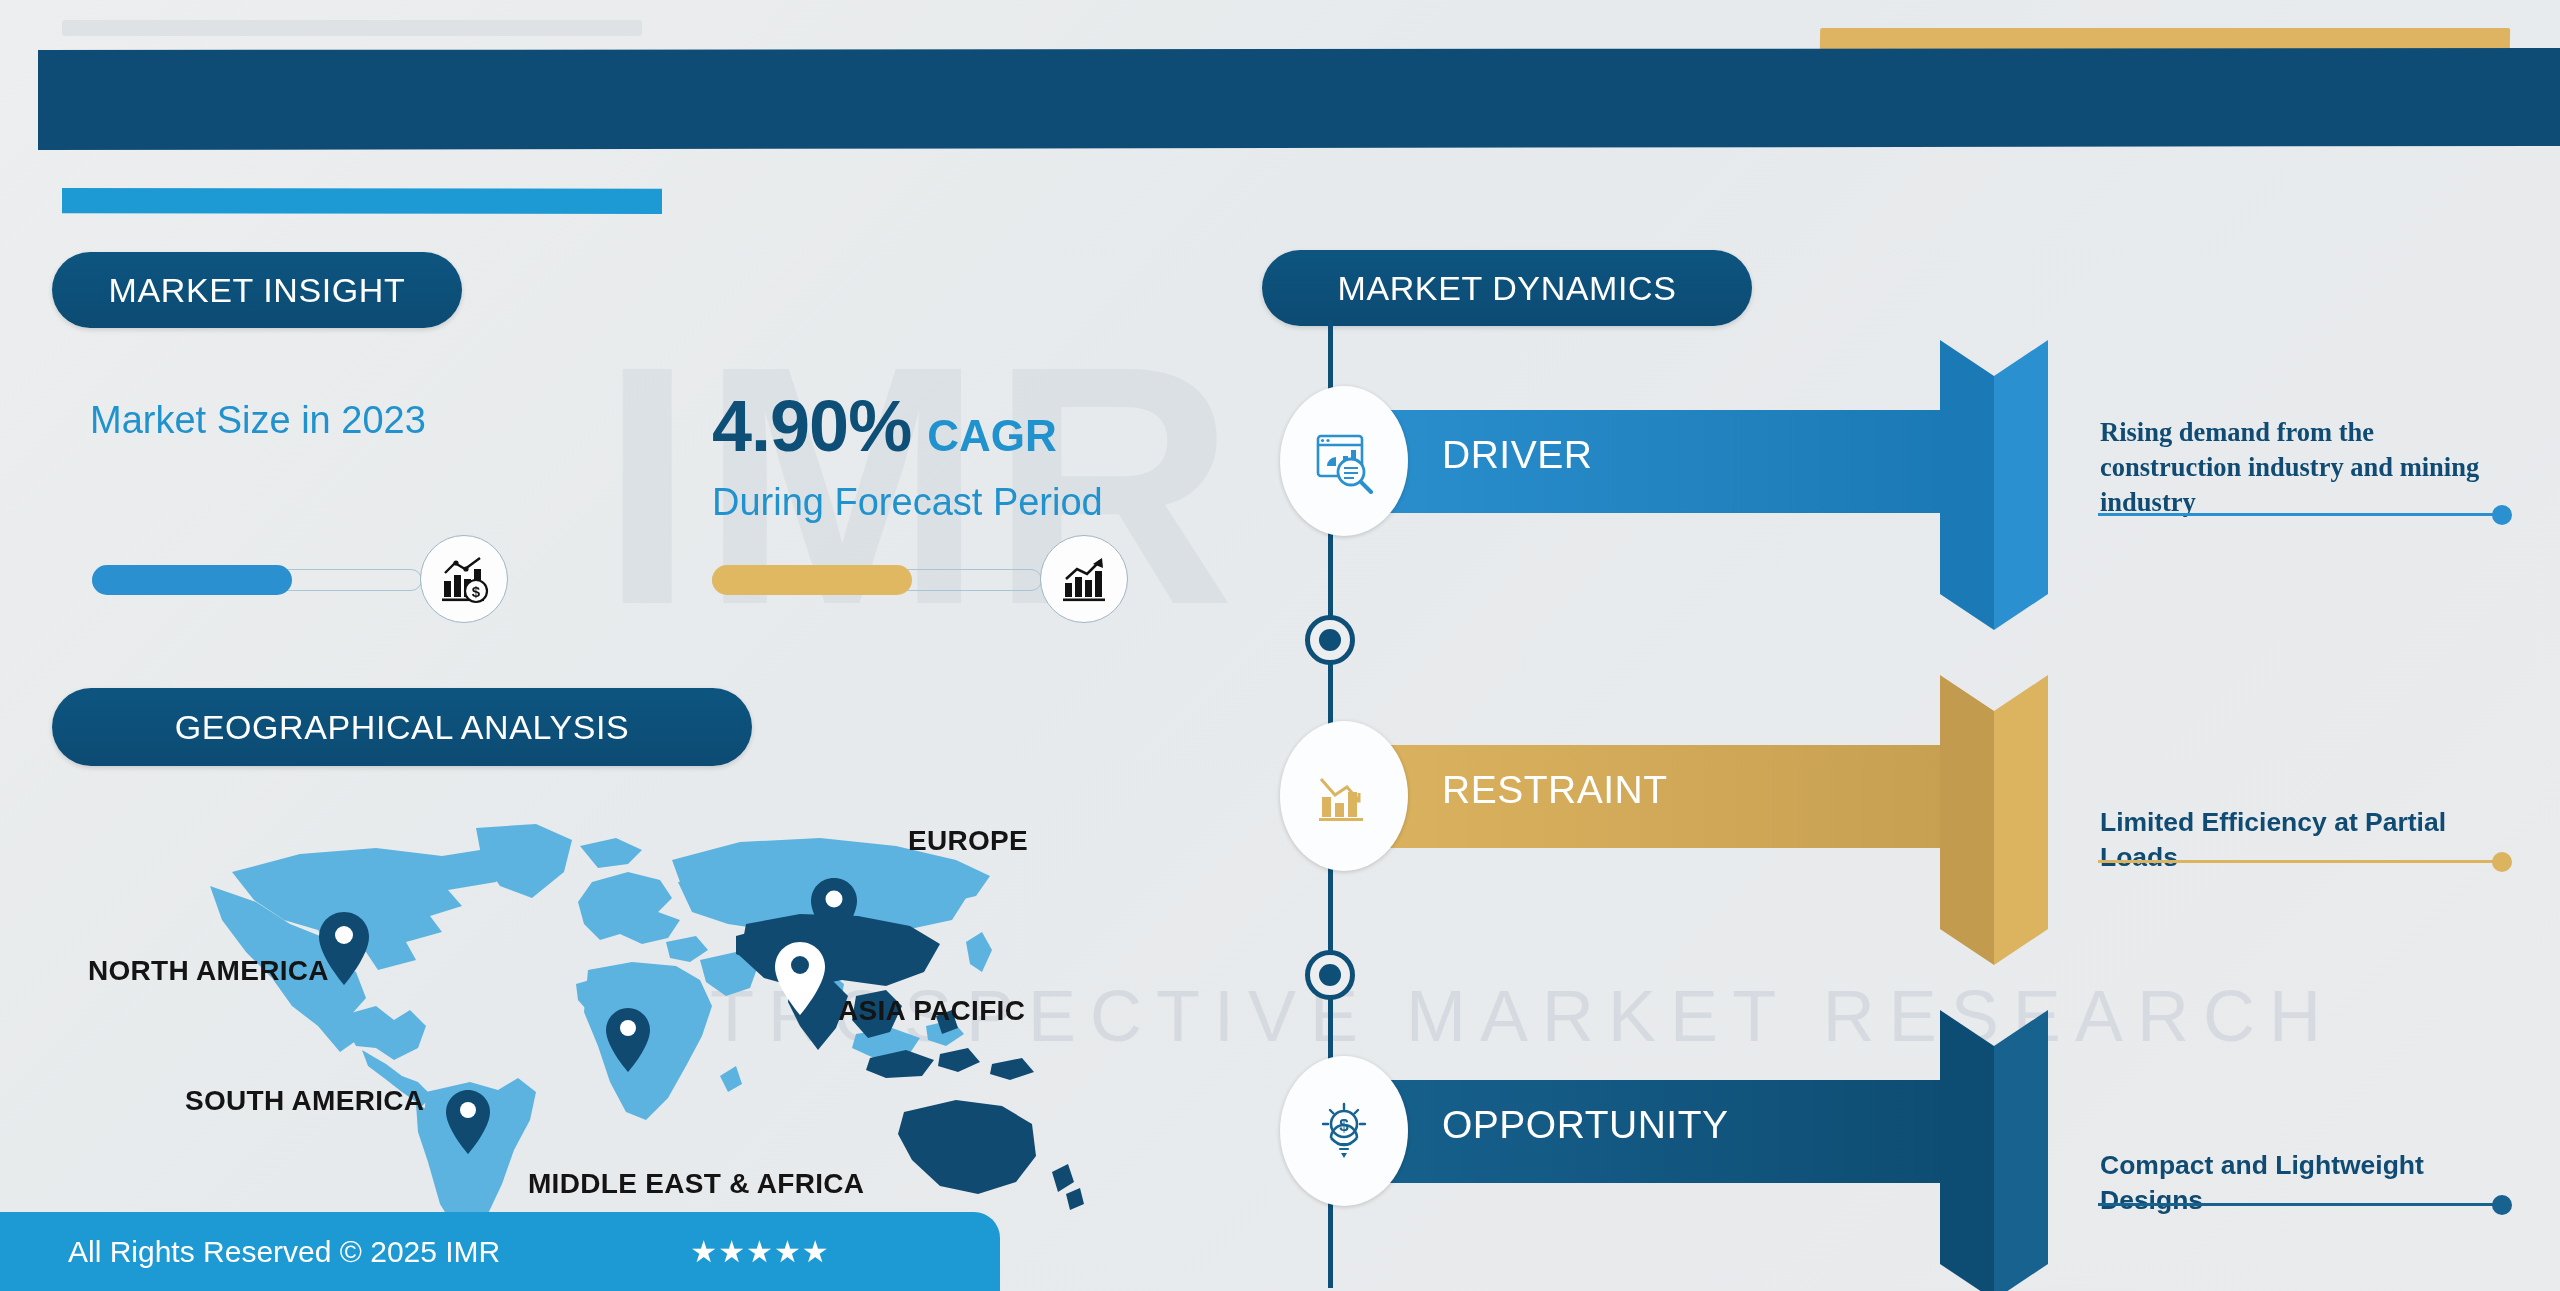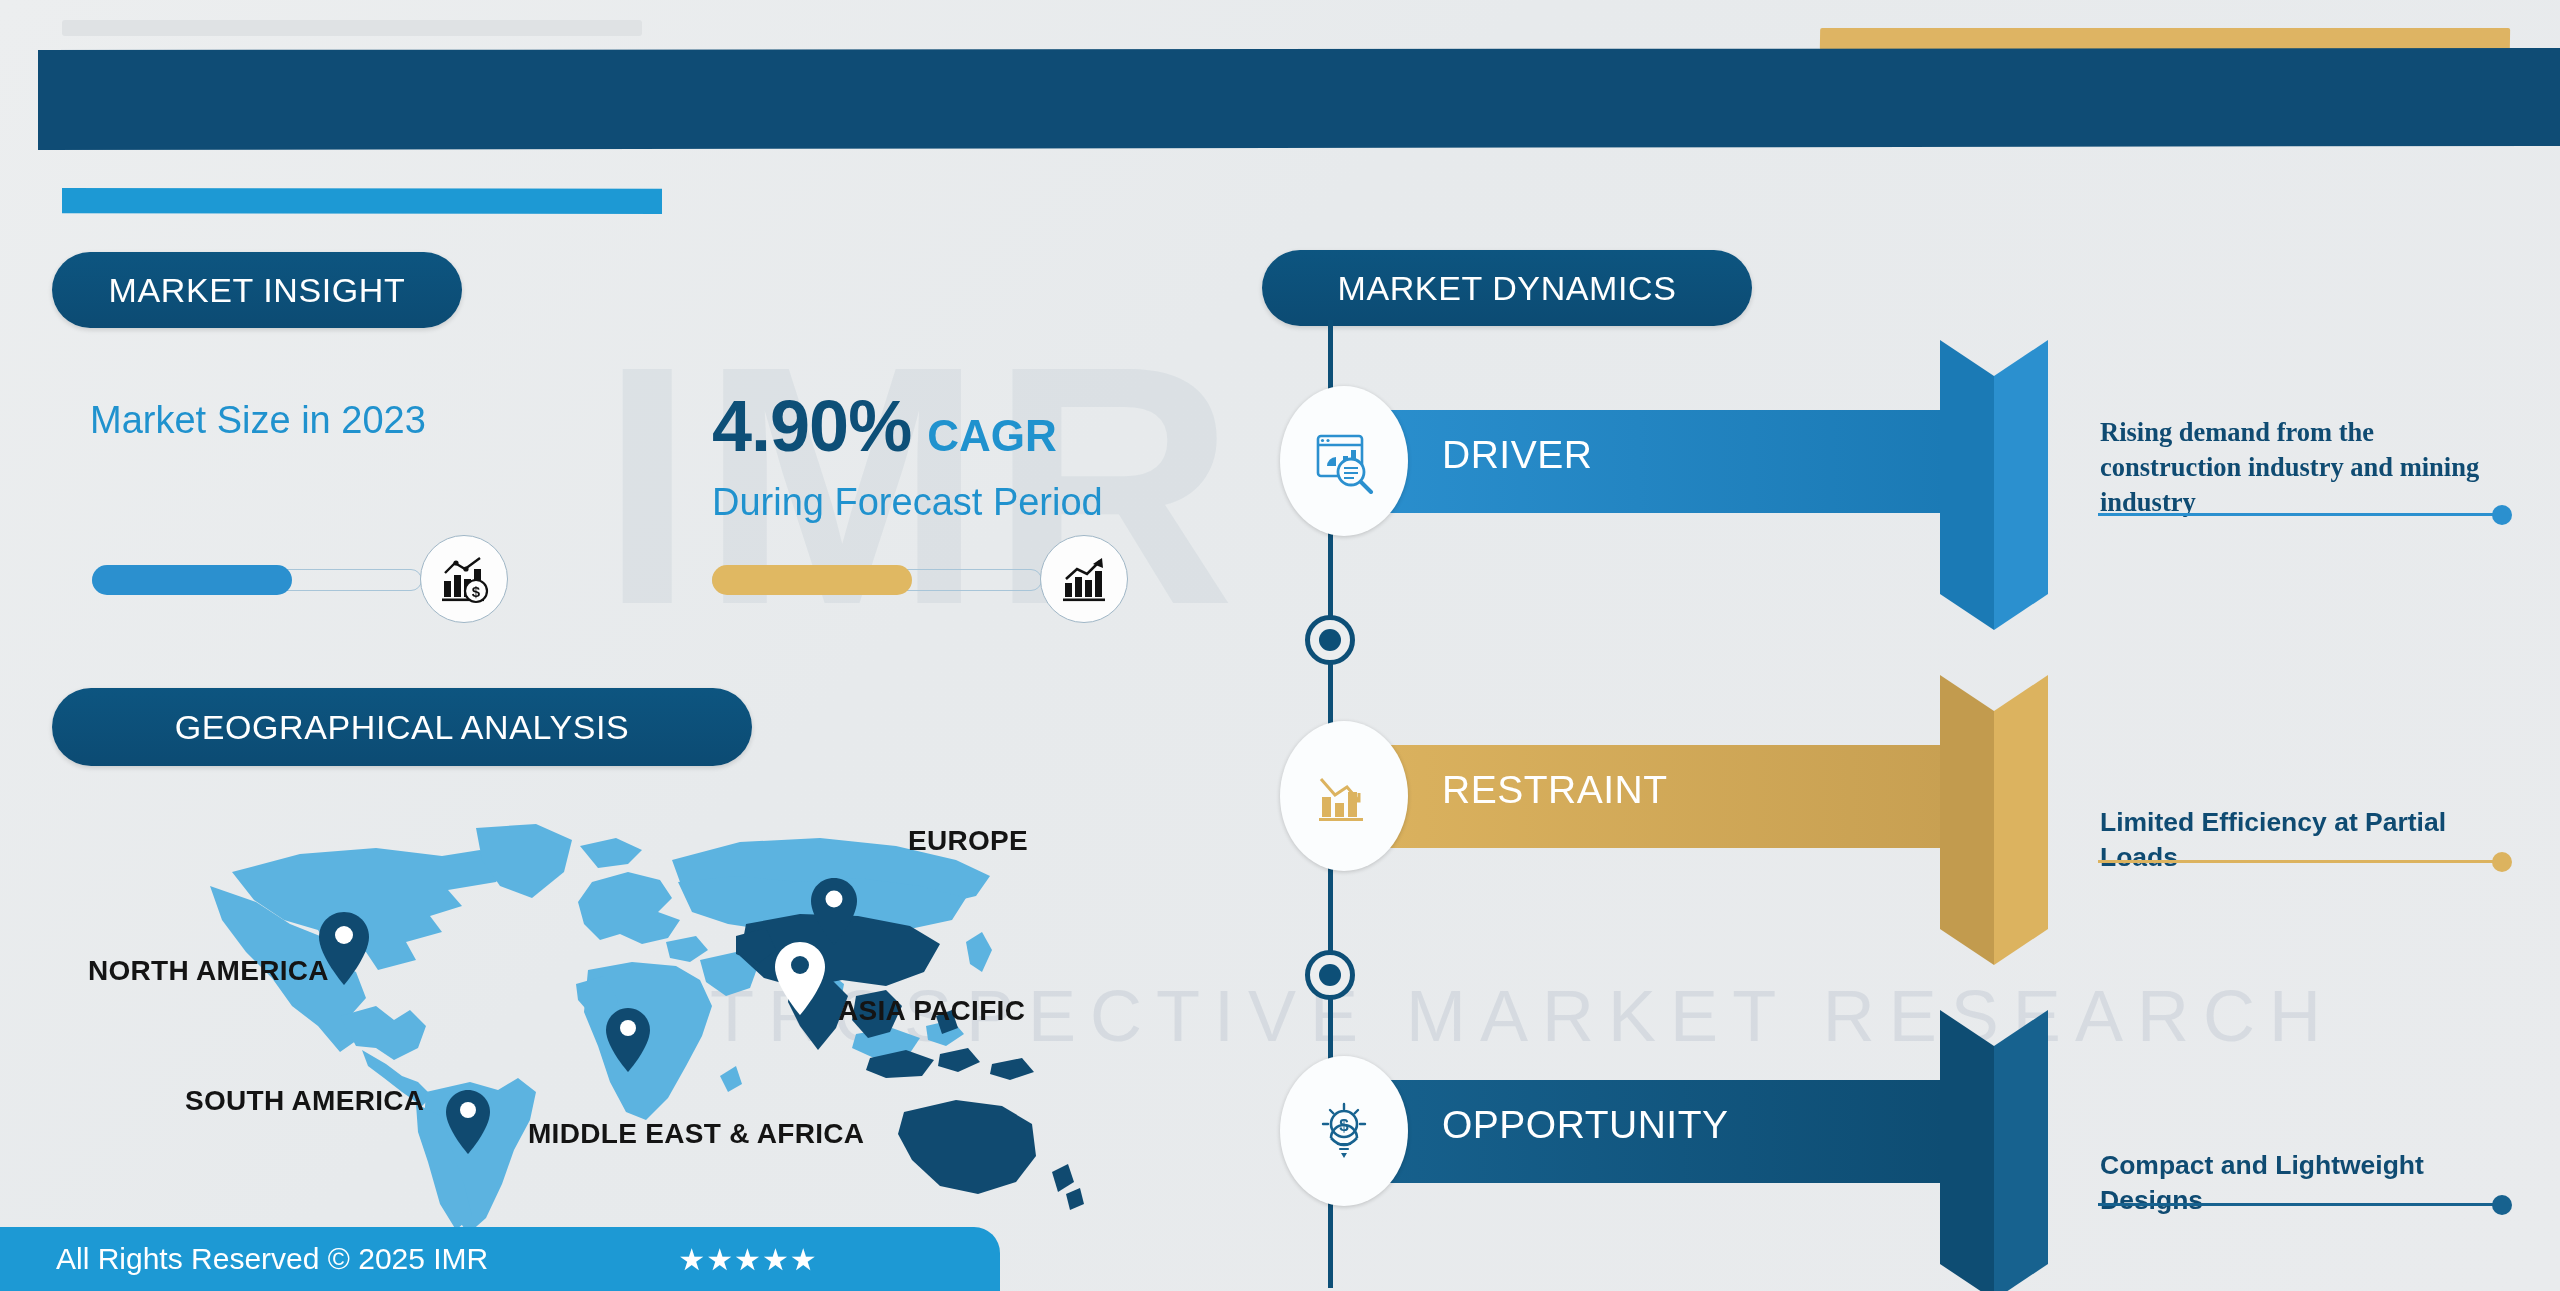--- a/index.html
+++ b/index.html
@@ -107,21 +107,21 @@
 
   
   #map-wrap { position: absolute; left: 180px; top: 820px; width: 920px; height: 420px; }
   #map-wrap svg { width: 100%; height: 100%; overflow: visible; }
   .map-label {
     position: absolute; font-size: 28px; font-weight: 700; color: #141414;
     white-space: nowrap; letter-spacing: 0.3px;
   }
   #lbl-na  { left: 88px;  top: 955px; }
   #lbl-sa  { left: 185px; top: 1085px; }
-  #lbl-mea { left: 528px; top: 1118px; }
+  #lbl-mea { left: 528px; top: 1168px; }
   #lbl-eu  { left: 908px; top: 825px; }
   #lbl-ap  { left: 838px; top: 995px; }
 
   
   #dyn-spine {
     position: absolute; left: 1328px; top: 320px; width: 5px; height: 968px;
     background: #0d4f77;
   }
   .spine-node {
     position: absolute; left: 1305px; width: 50px; height: 50px;
@@ -172,24 +172,24 @@
   }
   #rule-1 { top: 183px; background: #2b90cf; }
   #rule-1::after { background: #2b90cf; }
   #rule-2 { top: 195px; background: #dcb35f; }
   #rule-2::after { background: #dcb35f; }
   #rule-3 { top: 203px; background: #17628f; }
   #rule-3::after { background: #17628f; }
 
   
   #footer {
-    position: absolute; left: 0; bottom: 0; width: 1000px; height: 64px;
+    position: absolute; left: 0; bottom: 0; width: 1000px; height: 79px;
     background: #1d99d4;
     border-top-right-radius: 26px;
-    display: flex; align-items: center;
+    display: flex; align-items: center; padding-left: 12px;
   }
   #footer-text {
     margin-left: 56px; font-size: 30px; color: #ffffff; white-space: nowrap;
   }
   #footer-stars {
     margin-left: 190px; font-size: 30px; color: #ffffff; letter-spacing: 1px;
   }
 </style>
 </head>
 <body>

